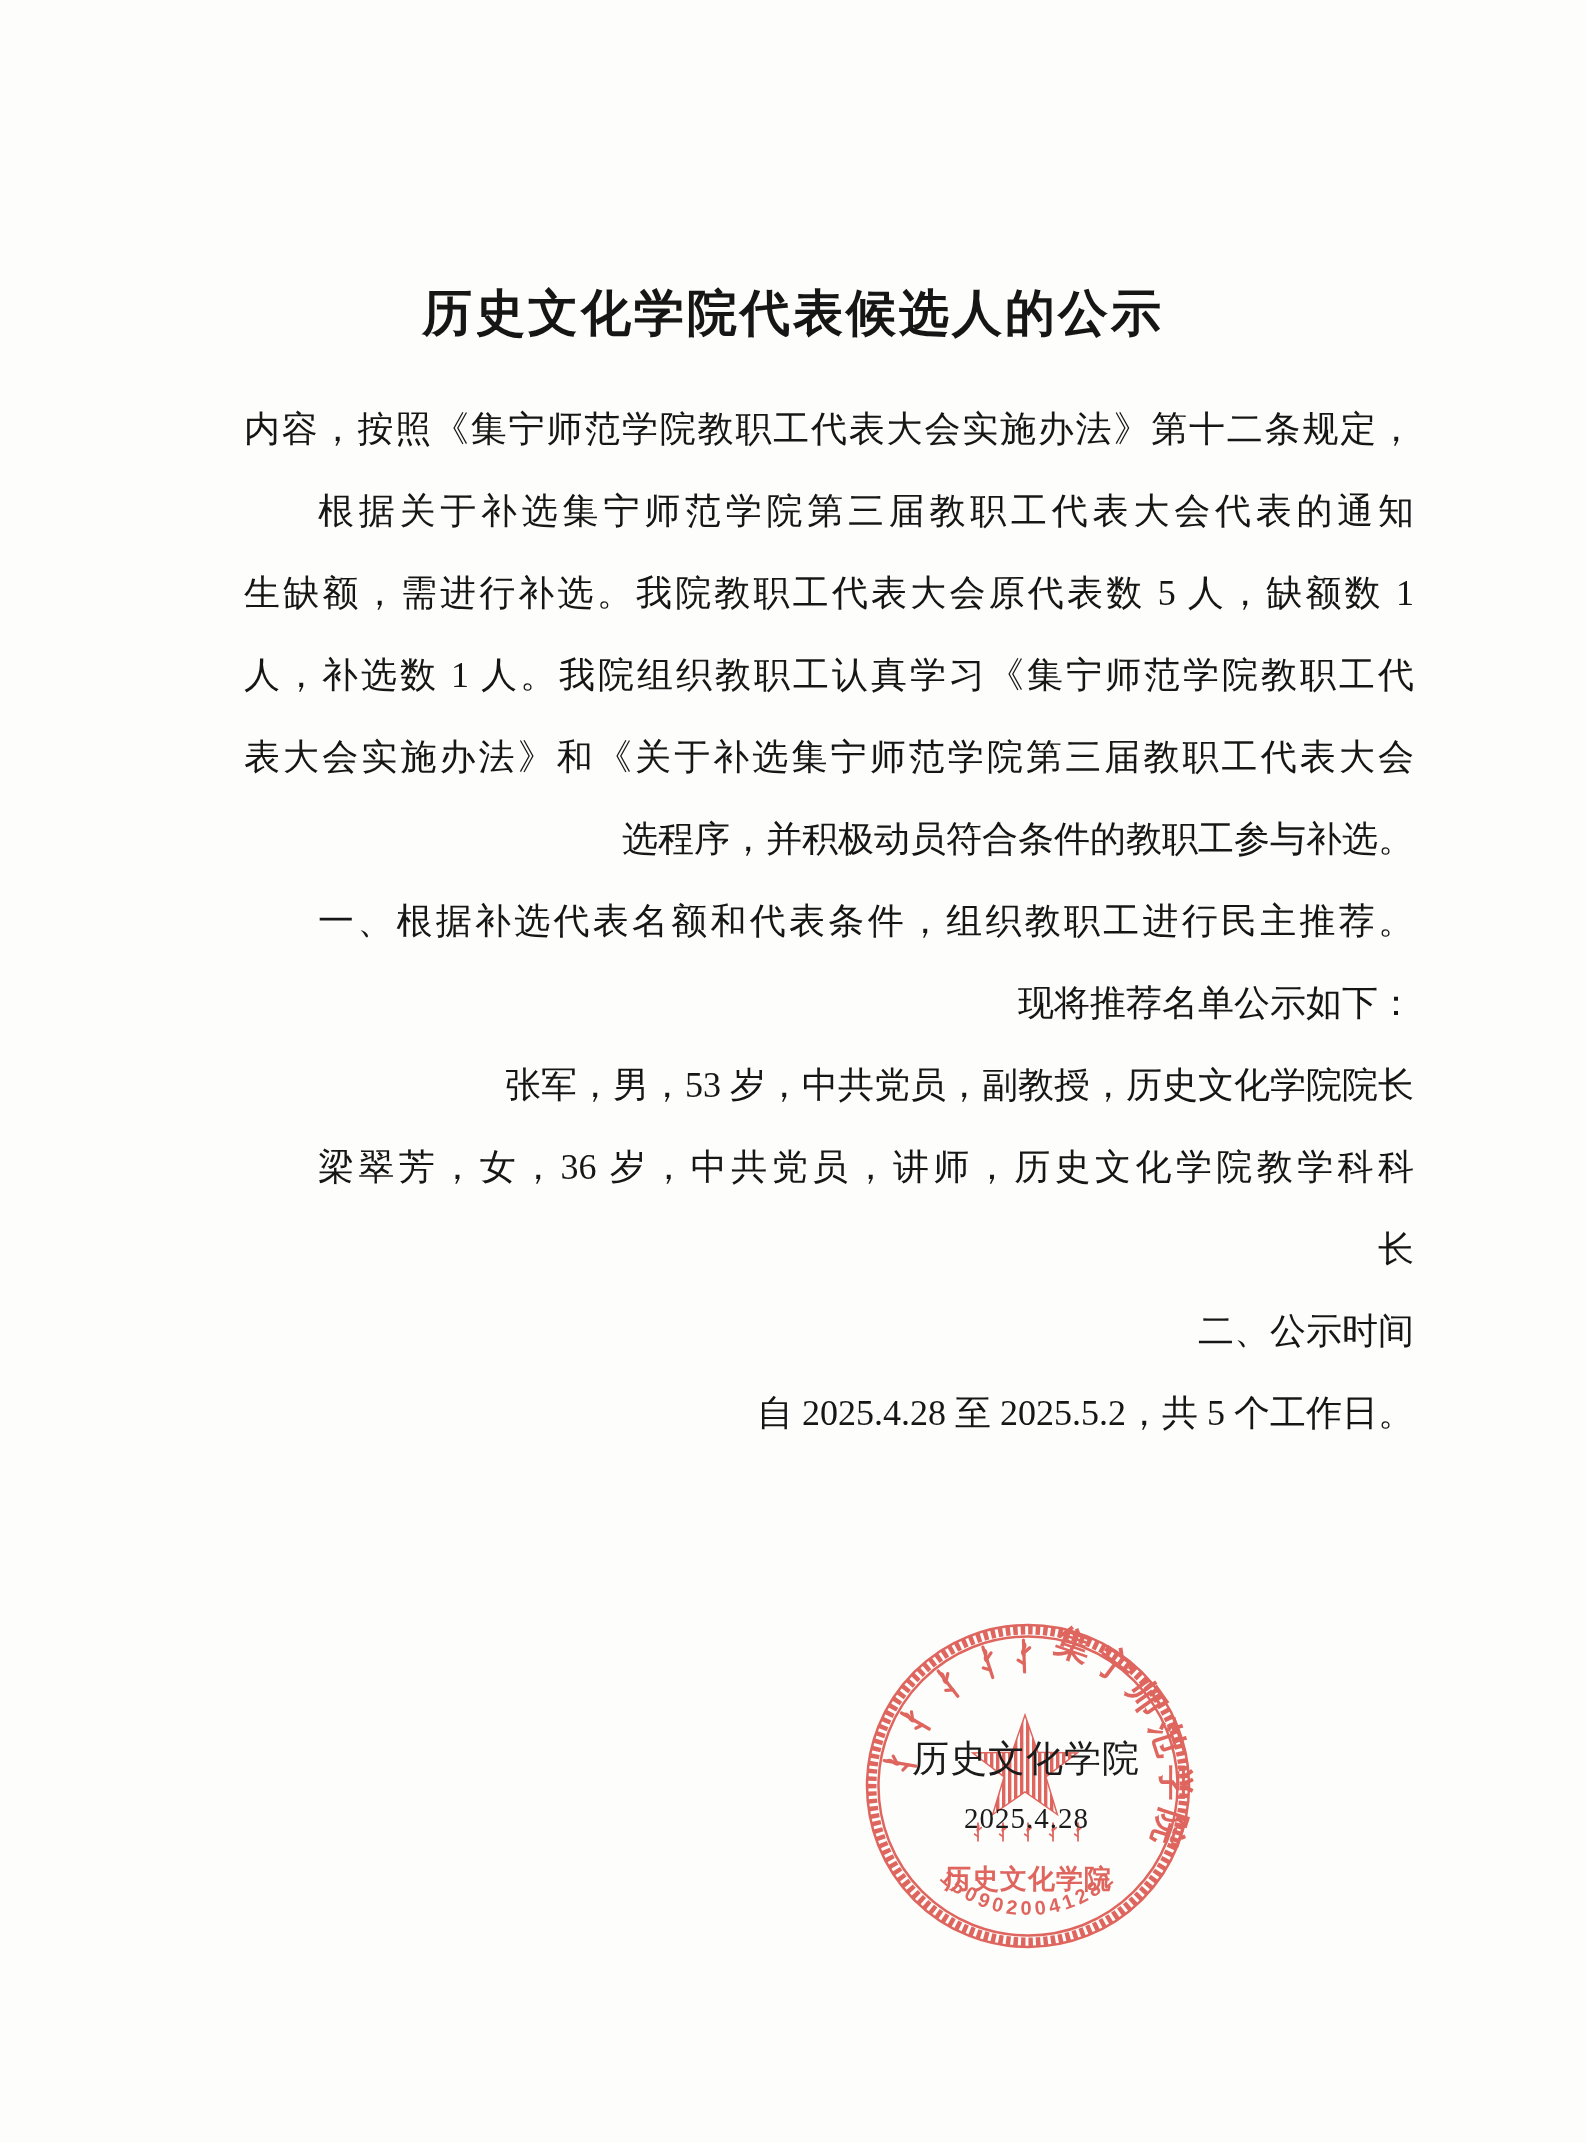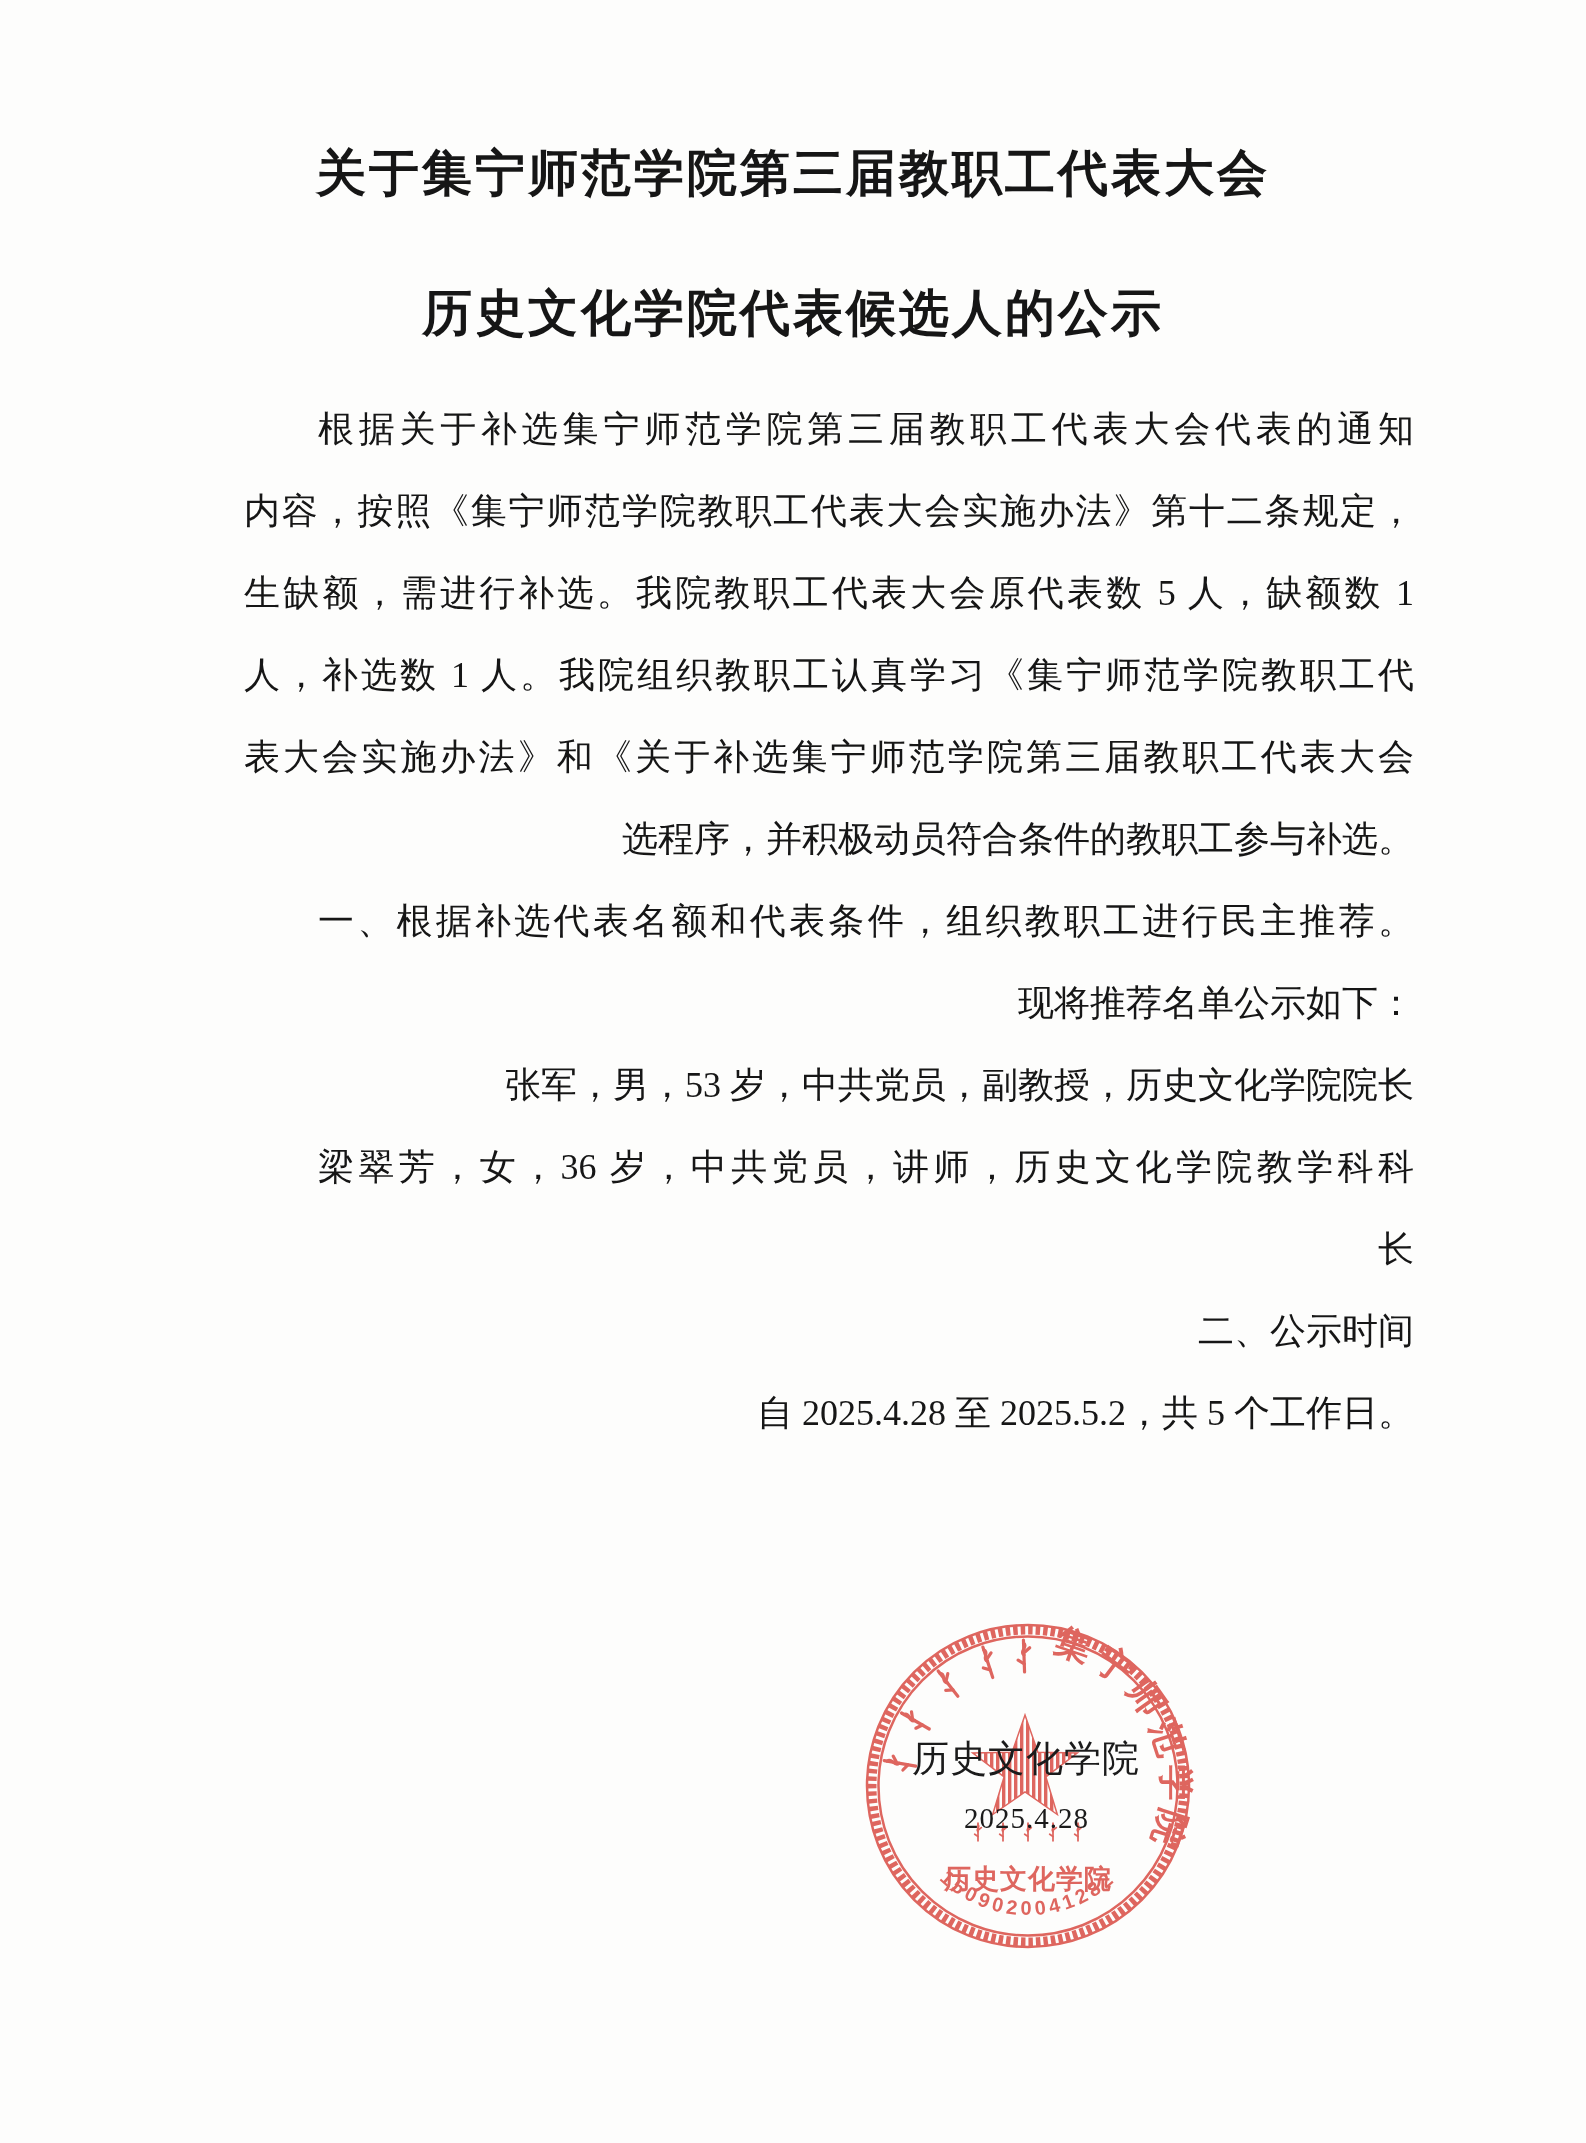--- a/index.html
+++ b/index.html
@@ -48,27 +48,26 @@
     position:absolute; left:964px; top:1802px;
     font-size:29px; color:#1b1b1b; z-index:3;
     letter-spacing:1px; white-space:nowrap;
   }
 </style>
 </head>
 <body>
 
 <div class="page">
 
-  <div class="title" id="title1">关于集宁师范学院第三届教职工代表大会</div>
   <div class="title" id="title2">历史文化学院代表候选人的公示</div>
 
   <div class="body-block">
 
-  <div class="line indent fill">根据关于补选集宁师范学院第三届教职工代表大会代表的通知</div>
-      <div class="line fill">内容，按照《集宁师范学院教职工代表大会实施办法》第十二条规定，</div>
+  <div class="line fill">内容，按照《集宁师范学院教职工代表大会实施办法》第十二条规定，</div>
+      <div class="line indent fill">根据关于补选集宁师范学院第三届教职工代表大会代表的通知</div>
       <div class="line fill">生缺额，需进行补选。我院教职工代表大会原代表数 5 人，缺额数 1</div>
       <div class="line fill">人，补选数 1 人。我院组织教职工认真学习《集宁师范学院教职工代</div>
       <div class="line fill">表大会实施办法》和《关于补选集宁师范学院第三届教职工代表大会</div>
       <div class="line">选程序，并积极动员符合条件的教职工参与补选。</div>
       <div class="line indent fill">一、根据补选代表名额和代表条件，组织教职工进行民主推荐。</div>
       <div class="line">现将推荐名单公示如下：</div>
       <div class="line indent">张军，男，53 岁，中共党员，副教授，历史文化学院院长</div>
       <div class="line indent fill">梁翠芳，女，36 岁，中共党员，讲师，历史文化学院教学科科</div>
       <div class="line">长</div>
       <div class="line indent">二、公示时间</div>

